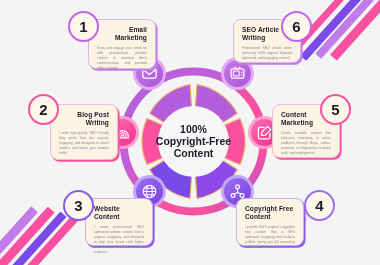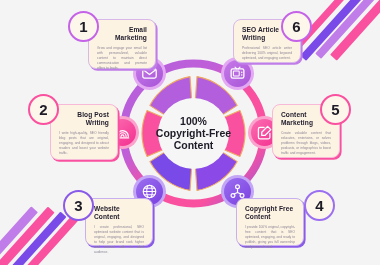--- a/index.html
+++ b/index.html
@@ -7,21 +7,21 @@
     width:380px;height:265px;overflow:hidden;position:relative;
     background:#f4f4f4;
     font-family:"Liberation Sans","DejaVu Sans",sans-serif;
   }
   #stage{position:absolute;inset:0;overflow:hidden;}
 
   
   .stripe{position:absolute;border-radius:1px;}
 
   
-  .hub{position:absolute;left:112px;top:52px;width:163px;height:163px;}
+  .hub{position:absolute;left:112px;top:60px;width:163px;height:163px;}
   .hub svg{display:block;}
 
   
   .node{
     position:absolute;width:33px;height:33px;border-radius:50%;
     display:flex;align-items:center;justify-content:center;
     box-sizing:border-box;
   }
   .node .halo{position:absolute;inset:0;border-radius:50%;}
   .node .core{

